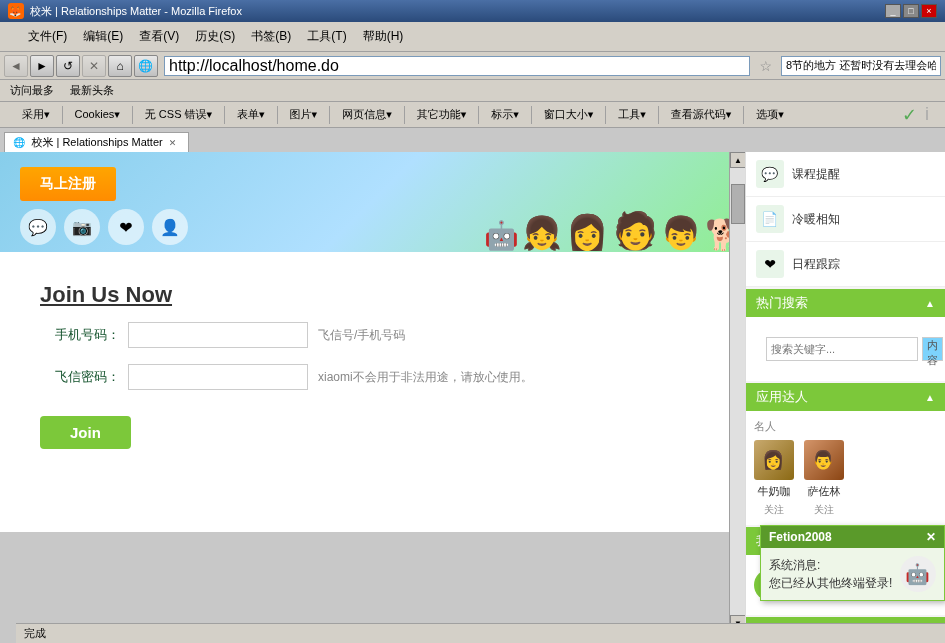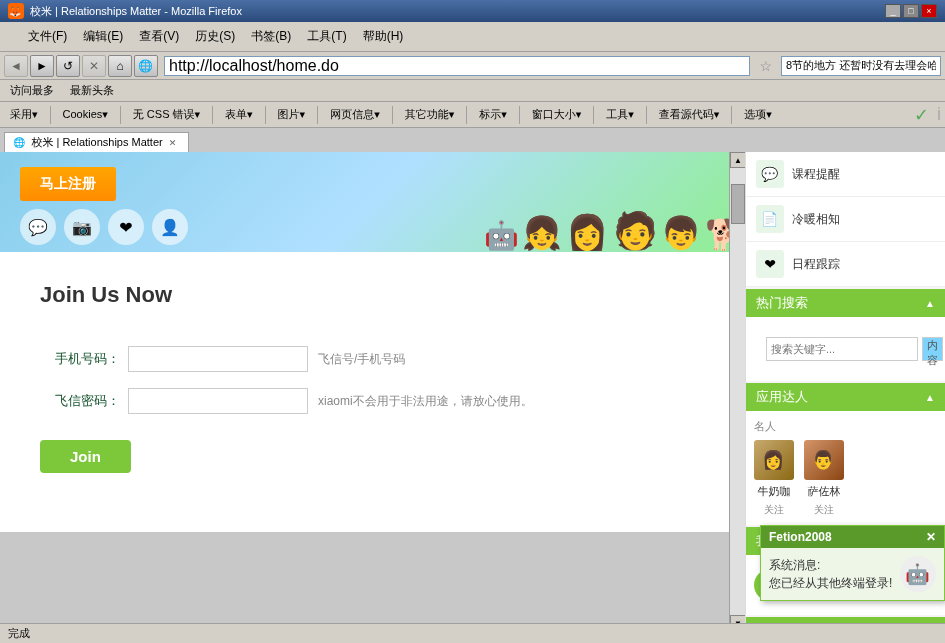--- a/index.html
+++ b/index.html
@@ -51,21 +51,21 @@
     .address-bar { flex: 1; height: 20px; border: 1px solid #7a9aba; background: white; padding: 0 4px; font-size: 16px; margin: 0 4px; }
     .star-btn { font-size: 14px; color: #888; padding: 0 3px; }
     .search-bar { width: 160px; height: 20px; border: 1px solid #7a9aba; background: white; padding: 0 4px; font-size: 11px; margin-left: 4px; }
 
     
     .toolbar {
       background: #d4d0c8;
       height: 26px;
       display: flex;
       align-items: center;
-      padding: 0 4px;
+      padding: 0 16px;
       gap: 4px;
       border-bottom: 1px solid #a0a0a0;
       font-size: 11px;
     }
     .toolbar-item { padding: 2px 6px; cursor: pointer; display: flex; align-items: center; gap: 2px; }
     .toolbar-sep { width: 1px; height: 18px; background: #a0a0a0; margin: 0 2px; }
 
     
     .tab-bar {
       background: #c8c8c8;
@@ -121,21 +121,21 @@
     }
     .banner-icon { width: 36px; height: 36px; background: rgba(255,255,255,0.6); border-radius: 50%; display: flex; align-items: center; justify-content: center; font-size: 16px; }
 
     
     .form-area {
       background: white;
       margin: 0;
       padding: 30px 40px;
       min-height: 280px;
     }
-    .form-title { font-size: 22px; color: #333; font-weight: bold; margin-bottom: 38px; }
+    .form-title { font-size: 22px; color: #333; font-weight: bold; margin-bottom: 14px; text-decoration: underline; }
     .form-row { display: flex; align-items: center; margin-bottom: 16px; }
     .form-label { width: 80px; text-align: right; color: #14532d; font-size: 13px; margin-right: 8px; }
     .form-input { width: 180px; height: 26px; border: 1px solid #ccc; padding: 0 6px; font-size: 12px; }
     .form-hint { color: #888; font-size: 12px; margin-left: 10px; }
     .join-btn {
       background: #7cc83a;
       color: white;
       border: none;
       padding: 8px 30px;
       font-size: 15px;
@@ -208,21 +208,21 @@
     .status-bar {
       background: #d4d0c8;
       height: 20px;
       display: flex;
       align-items: center;
       padding: 0 8px;
       font-size: 11px;
       border-top: 1px solid #a0a0a0;
       position: absolute;
       bottom: 0;
-      left: 0;
+      left: 16px;
       right: 0;
     }
 
     
     .popup-notification {
       position: absolute;
       bottom: 30px;
       right: 0;
       width: 185px;
       background: #eef6e8;

